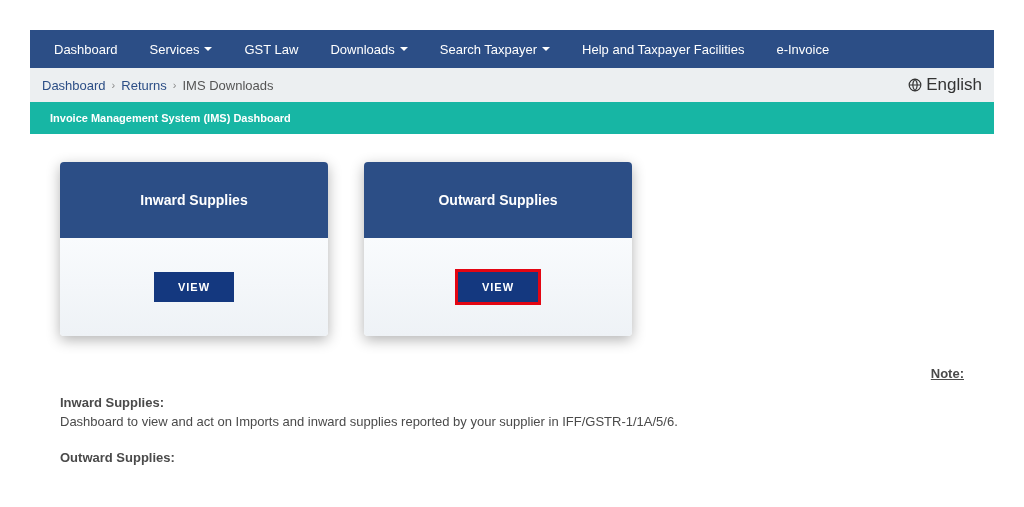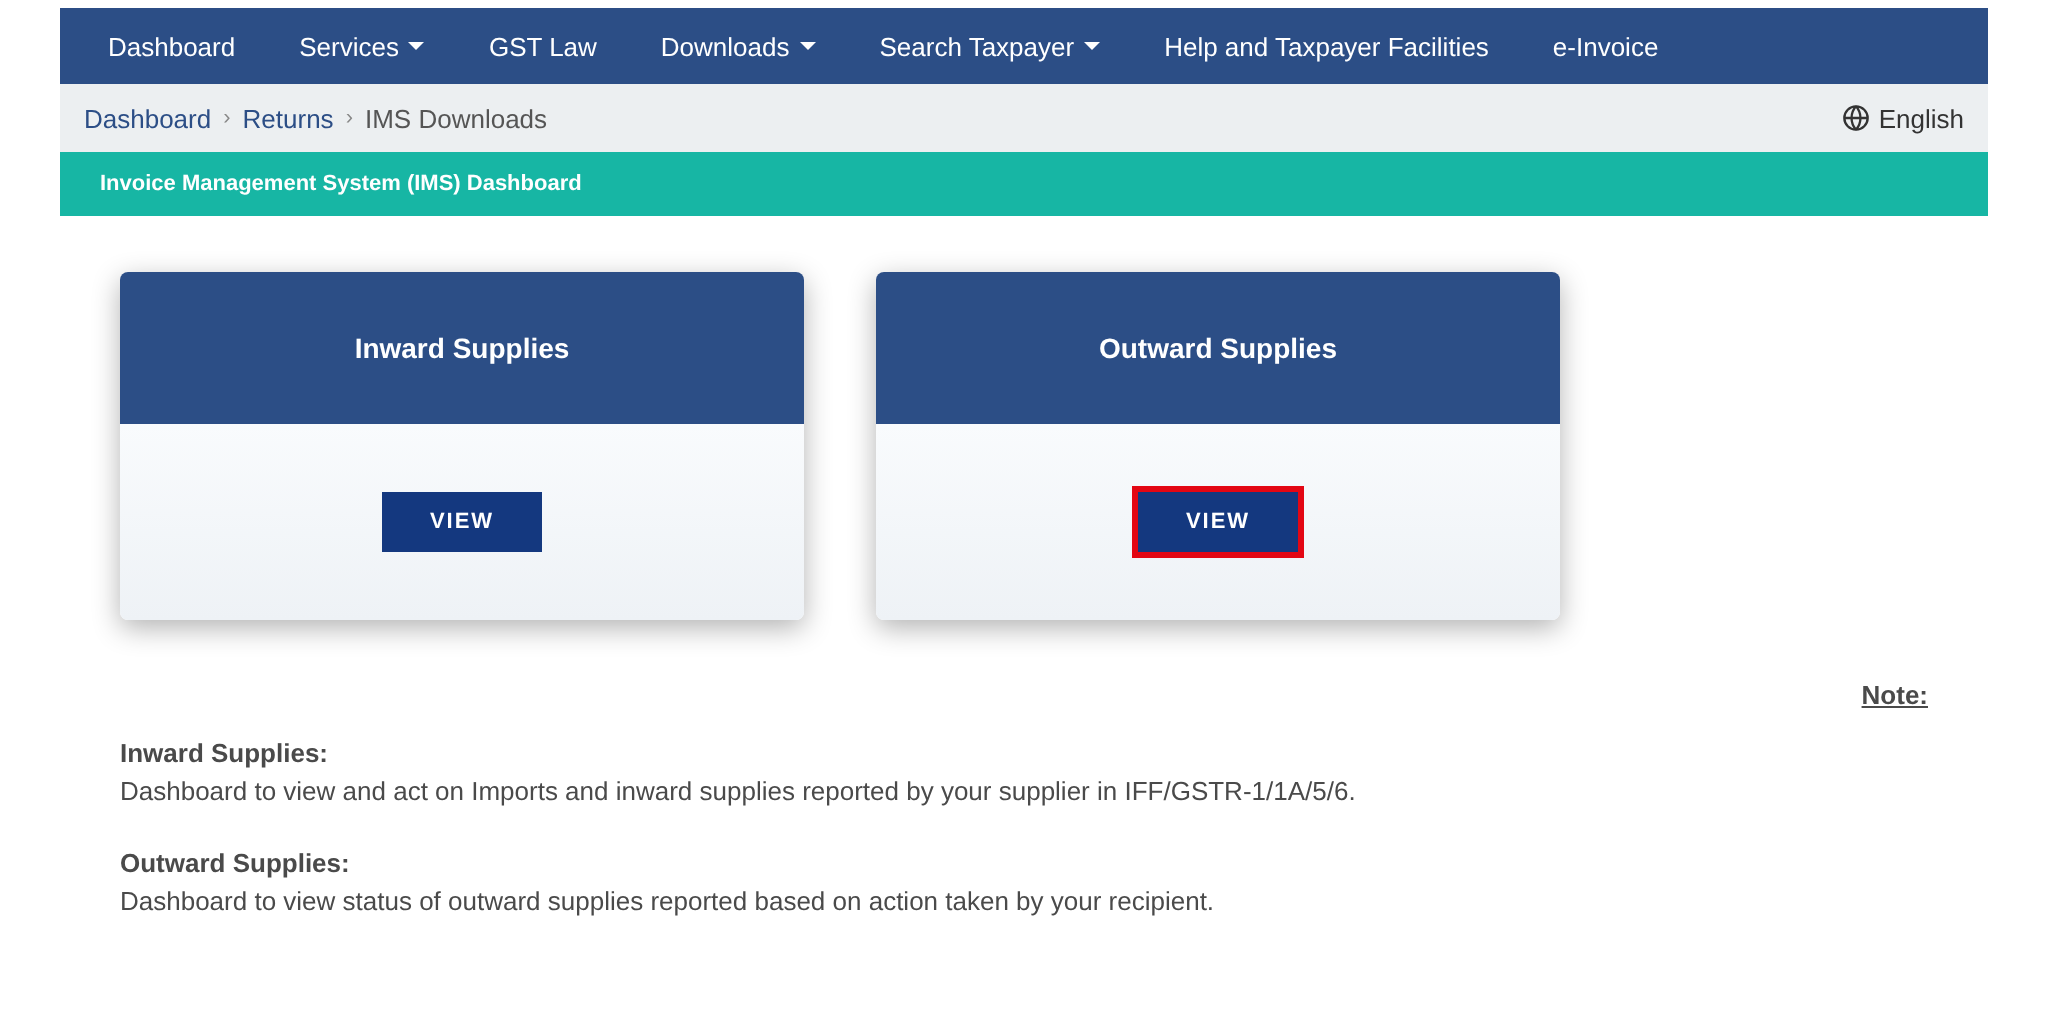--- a/index.html
+++ b/index.html
@@ -3,22 +3,22 @@
   <meta charset="utf-8">
   <style>
     * { margin: 0; padding: 0; box-sizing: border-box; }
     body {
       font-family: Verdana, Geneva, sans-serif;
       background: #fff;
       font-size: 13px;
     }
     .container {
       width: 1024px;
-      margin: 0 auto;
-      padding: 4px 30px;
+      margin: 12px auto;
+      padding: 18px 30px;
     }
     .top-nav {
       background: #2c4e86;
       display: flex;
       align-items: center;
       height: 38px;
       padding: 0 8px;
     }
     .nav-item {
       color: #fff;
@@ -62,21 +62,21 @@
       margin: 0 6px;
       font-size: 11px;
     }
     .breadcrumb .current {
       color: #555;
     }
     .lang {
       display: flex;
       align-items: center;
       color: #333;
-      font-size: 13px;
+      font-size: 17px;
       cursor: pointer;
     }
     .lang svg {
       margin-right: 4px;
     }
     .title-bar {
       background: #17b6a4;
       color: #fff;
       font-weight: bold;
       font-size: 11px;
@@ -84,21 +84,21 @@
     }
     .content {
       background: #fff;
       padding: 28px 30px 20px 30px;
     }
     .cards {
       display: flex;
       gap: 36px;
     }
     .card {
-      width: 342px;
+      width: 268px;
       border-radius: 4px;
       box-shadow: 0 4px 14px rgba(0,0,0,0.3);
       overflow: hidden;
       background: #fff;
     }
     .card-header {
       background: #2c4e86;
       color: #fff;
       font-weight: bold;
       text-align: center;
@@ -208,16 +208,15 @@
           <button class="view-btn highlighted">VIEW</button>
         </div>
       </div>
     </div>
 
     <div class="notes">
       <div class="note-title">Note:</div>
       <div class="section-title">Inward Supplies:</div>
       <p>Dashboard to view and act on Imports and inward supplies reported by your supplier in IFF/GSTR-1/1A/5/6.</p>
       <div class="section-title">Outward Supplies:</div>
-      <p>Dashboard to view status of outward supplies reported based on action taken by your recipient.</p>
     </div>
   </div>
 </div>
 
 </body></html>

